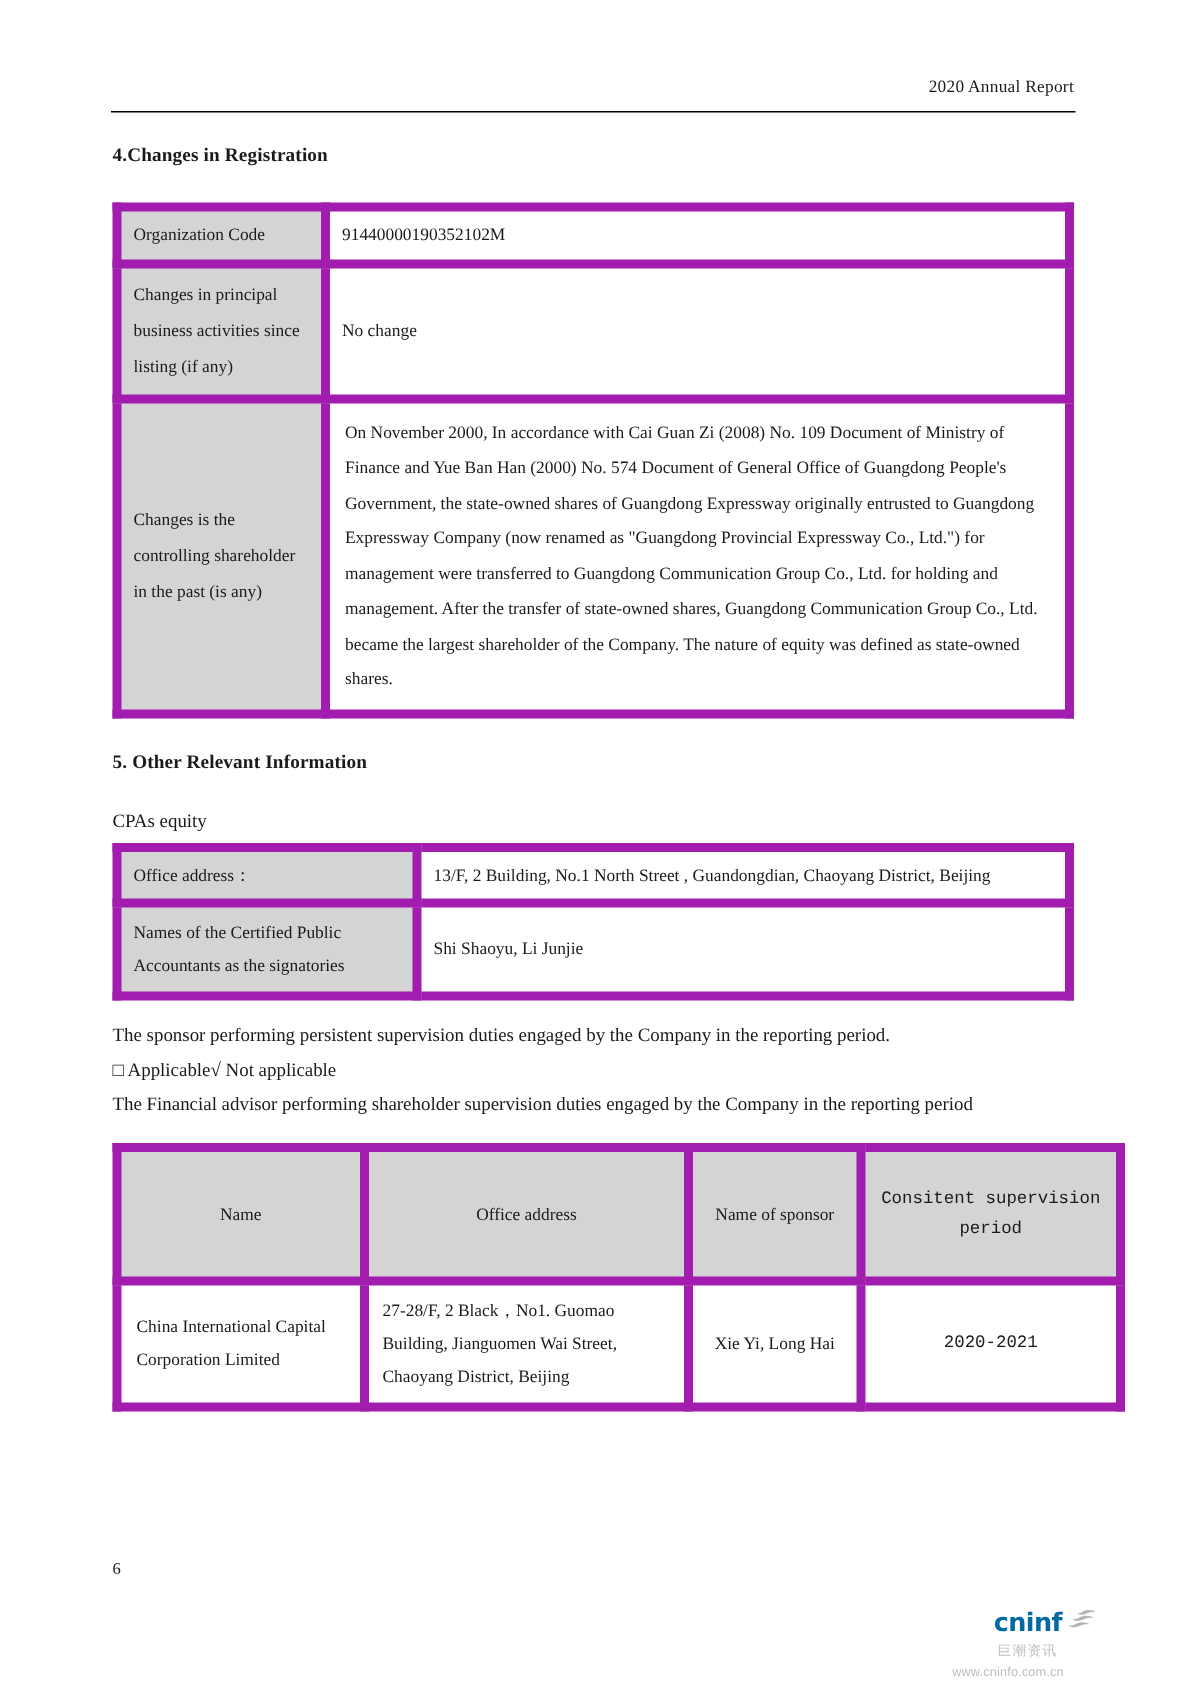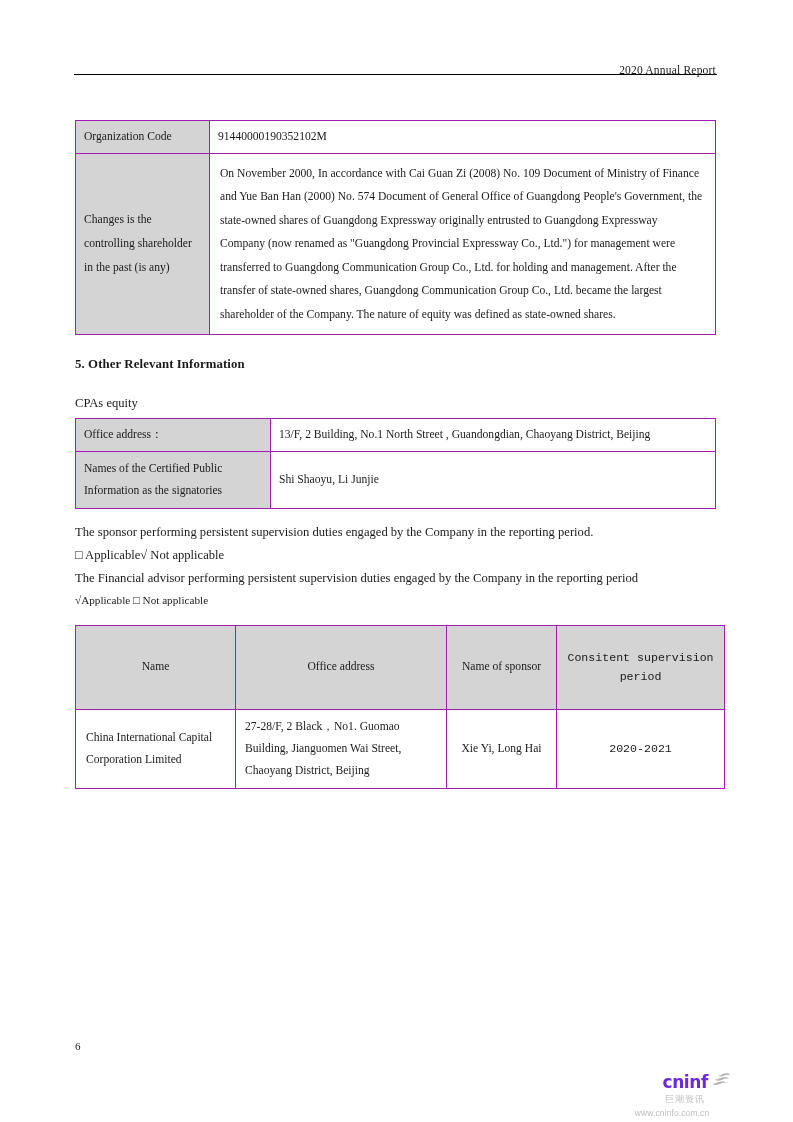--- a/index.html
+++ b/index.html
@@ -25,21 +25,20 @@
 
   
   .doc-header {
     position: absolute;
     left: 75px;
     top: 52px;
     width: 641px;
     text-align: right;
     font-size: 11.5px;
     letter-spacing: .2px;
-    margin-top: 12px;
   }
   .header-rule {
     position: absolute;
     left: 74px;
     top: 74px;
     width: 643px;
     height: 0;
     border-top: 1.6px solid #000;
   }
 
@@ -74,21 +73,21 @@
     line-height: 21px;
   }
 
   
   table.grid {
     border-collapse: collapse;
     width: 641px;
     table-layout: fixed;
   }
   table.grid td, table.grid th {
-    border: 1px solid #a21caf;
+    border: 6px solid #a21caf;
     padding: 6px 8px;
     font-size: 11.6px;
     font-weight: normal;
     text-align: left;
     vertical-align: middle;
     line-height: 19.5px;
   }
   td.label-cell, th.hdr {
     background: #d4d4d4;
   }
@@ -146,21 +145,21 @@
     display: flex;
     align-items: center;
     justify-content: flex-end;
     gap: 3px;
   }
   .wm-brand {
     font-family: "DejaVu Sans", sans-serif;
     font-size: 17px;
     font-weight: bold;
     letter-spacing: -.4px;
-    color: #6d28d9;
+    color: #0369a1;
     line-height: 1;
     margin-left: 35px;
   }
   .wm-mark { display: block; }
   .wm-cn {
     font-family: Liberation Sans, sans-serif;
     font-size: 9px;
     color: #bdbdbd;
     letter-spacing: 1px;
     margin-top: 1px;
@@ -179,29 +178,34 @@
 </head>
 <body>
 
 <div class="page">
 
   <div class="doc-header">2020 Annual Report</div>
   <div class="header-rule"></div>
 
   <div class="content">
 
+    <h2 class="section">4.Changes in Registration</h2>
 
     <div class="sec-gap-a"></div>
 
     <table class="grid" id="t-registration">
       <tbody>
         <tr class="r-code">
           <td class="label-cell">Organization Code</td>
           <td class="body-cell">91440000190352102M</td>
         </tr>
+        <tr class="r-activity">
+          <td class="label-cell">Changes in principal business activities since listing (if any)</td>
+          <td class="body-cell">No change</td>
+        </tr>
         <tr class="r-control">
           <td class="label-cell">Changes is the controlling shareholder in the past (is any)</td>
           <td class="body-cell">On November 2000, In accordance with Cai Guan Zi (2008) No. 109 Document of Ministry of Finance and Yue Ban Han (2000) No. 574 Document of General Office of Guangdong People's Government, the state-owned shares of Guangdong Expressway originally entrusted to Guangdong Expressway Company (now renamed as "Guangdong Provincial Expressway Co., Ltd.") for management were transferred to Guangdong Communication Group Co., Ltd. for holding and management. After the transfer of state-owned shares, Guangdong Communication Group Co., Ltd. became the largest shareholder of the Company. The nature of equity was defined as state-owned shares.</td>
         </tr>
       </tbody>
     </table>
 
     <div class="sec-gap-b"></div>
 
     <h2 class="section">5. Other Relevant Information</h2>
@@ -210,32 +214,31 @@
 
     <div class="sub-label">CPAs equity</div>
 
     <table class="grid" id="t-cpa">
       <tbody>
         <tr class="r2">
           <td class="label-cell">Office address：</td>
           <td class="body-cell">13/F, 2 Building, No.1 North Street , Guandongdian, Chaoyang District, Beijing</td>
         </tr>
         <tr class="r3">
-          <td class="label-cell">Names of the Certified Public Information as the signatories</td>
+          <td class="label-cell">Names of the Certified Public Accountants as the signatories</td>
           <td class="body-cell">Shi Shaoyu, Li Junjie</td>
         </tr>
       </tbody>
     </table>
 
     <div class="tbl-gap-sm"></div>
 
     <p class="para">The sponsor performing persistent supervision duties engaged by the Company in the reporting period.</p>
     <p class="para">□ Applicable√ Not applicable</p>
-    <p class="para">The Financial advisor performing persistent supervision duties engaged by the Company in the reporting period</p>
-    <p class="para small">√Applicable □ Not applicable</p>
+    <p class="para">The Financial advisor performing shareholder supervision duties engaged by the Company in the reporting period</p>
 
     <div class="tbl-gap-md"></div>
 
     <table class="grid" id="t-advisor">
       <thead>
         <tr>
           <th class="hdr c-name">Name</th>
           <th class="hdr c-addr">Office address</th>
           <th class="hdr c-spon">Name of sponsor</th>
           <th class="hdr c-per">Consitent supervision period</th>

